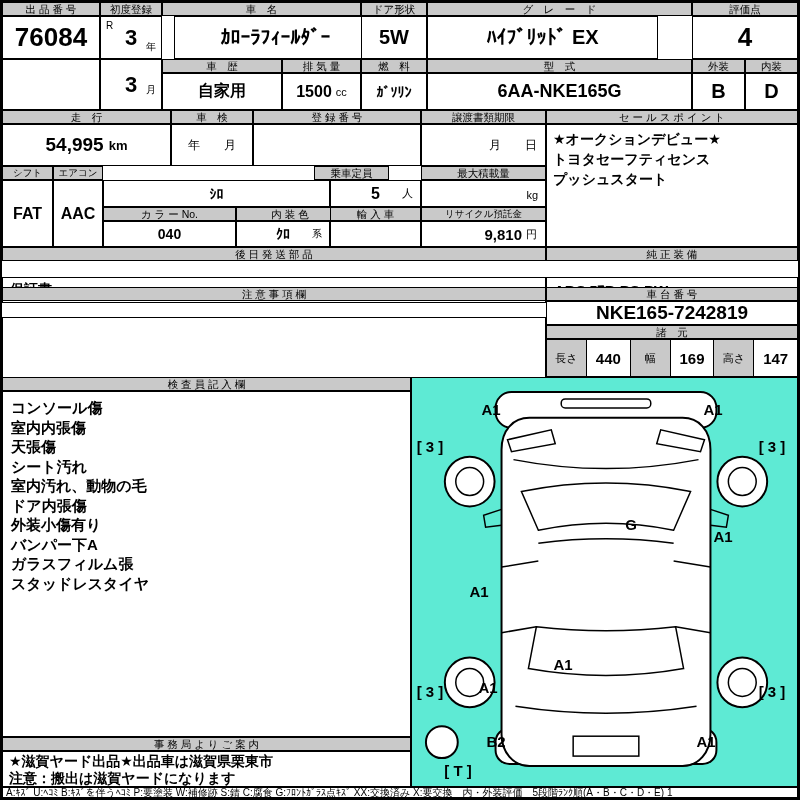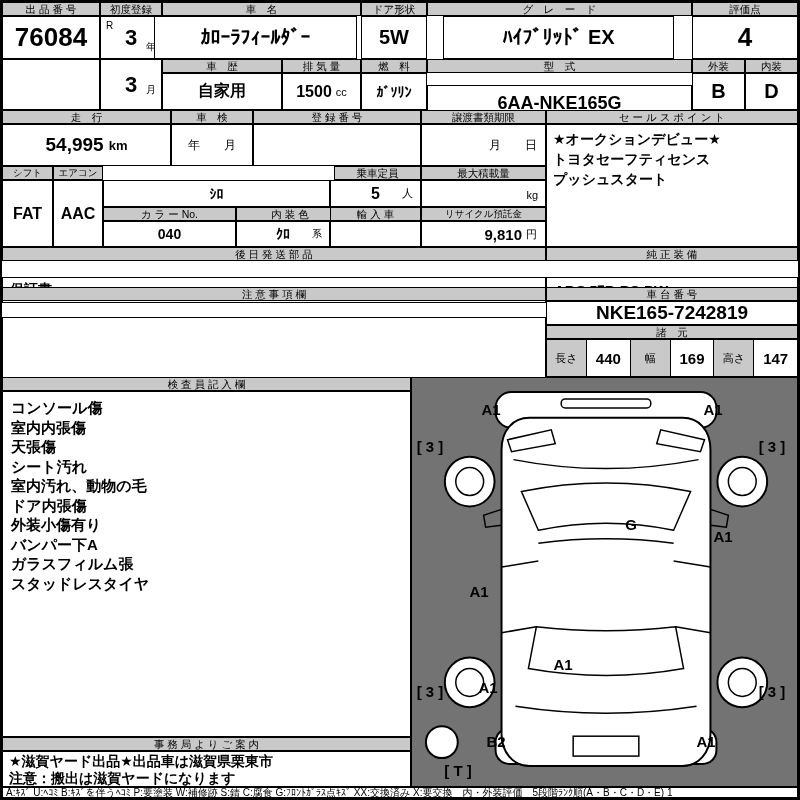--- a/index.html
+++ b/index.html
@@ -9,41 +9,41 @@
     font-family:"Liberation Sans","DejaVu Sans",sans-serif;
     color:#000;
   }
   .sheet { position:relative; width:800px; height:800px; border:2px solid #000; background:#fff; overflow:hidden; }
   .cell { position:absolute; border:1px solid #000; background:#fff; overflow:hidden; }
   .hdr { background:#c9c9c9; font-size:10.5px; line-height:12px; text-align:center; display:flex; align-items:center; justify-content:center; white-space:nowrap; }
   .val { display:flex; align-items:center; justify-content:center; font-weight:bold; white-space:nowrap; }
   .val.left { justify-content:flex-start; padding-left:7px;margin-top:16px; }
   .val.right { justify-content:flex-end; padding-right:8px; }
   .v26 { font-size:26px; } .v22 { font-size:22px; } .v20 { font-size:20px; }
-  .v19 { font-size:19px; } .v18 { font-size:18px;margin-top:12px; } .v16 { font-size:16px; }
+  .v19 { font-size:19px; } .v18 { font-size:18px; } .v16 { font-size:16px; }
   .v15 { font-size:15px; } .v14 { font-size:14px; } .v13 { font-size:14px; }
   .plain12 { font-size:12px; font-weight:normal; }
   .unit { font-size:11px; font-weight:normal; margin-left:4px; }
   .unit13 { font-size:13px; margin-left:5px; }
   .corner-tl { position:absolute; left:5px; top:3px; font-size:10px; font-weight:normal; }
   .corner-br { position:absolute; right:5px; bottom:4px; font-size:10px; font-weight:normal; }
   .corner-r  { position:absolute; right:7px; bottom:5px; font-size:11px; font-weight:normal; }
   .lines { display:block; text-align:left; padding:4px 6px; }
   .lines > div { white-space:nowrap; }
   .sales-lines > div { font-size:14px; font-weight:bold; line-height:20px; }
   .notes-lines { padding:6px 8px; }
   .notes-lines > div { font-size:15px; font-weight:bold; line-height:19.5px; }
   .office-lines { padding:1px 6px; }
   .office-lines > div { font-size:14px; font-weight:bold; line-height:17px; }
   .dims { display:flex; align-items:stretch; }
   .dim-label { flex:0 0 40px; background:#c9c9c9; border-right:1px solid #000; font-size:11px; display:flex; align-items:center; justify-content:center; }
   .dim-value { flex:1; border-right:1px solid #000; font-weight:bold; font-size:15px; display:flex; align-items:center; justify-content:center;text-align:right; }
   .dim-value:last-child { border-right:none; }
   .legend { font-size:10px; line-height:9px; white-space:nowrap; display:flex; align-items:center; padding-left:3px; font-weight:normal; }
-  .diagram { background:#737373; }
+  .diagram { background:#5eead4; }
   .marker { position:absolute; transform:translate(-50%,-50%); font-weight:bold; font-size:15px; white-space:nowrap; }
 </style>
 </head>
 <body>
 
 <div class="sheet">
 
   <div class="cell hdr" style="left:0;top:0;width:98px;height:14px">出 品 番 号</div>
   <div class="cell val v26" style="left:0;top:14px;width:98px;height:43px">76084</div>
   <div class="cell" style="left:0;top:57px;width:98px;height:51px"></div>
@@ -53,37 +53,37 @@
     <span class="corner-tl">R</span>
     <span>3</span>
     <span class="corner-br">年</span>
   </div>
   <div class="cell val v22" style="left:98px;top:57px;width:62px;height:51px">
     <span>3</span>
     <span class="corner-br" style="bottom:12px">月</span>
   </div>
 
   <div class="cell hdr" style="left:160px;top:0;width:199px;height:14px">車　名</div>
-  <div class="cell val v20" style="left:152px;top:14px;width:203px;height:43px">ｶﾛｰﾗﾌｨｰﾙﾀﾞｰ</div>
+  <div class="cell val v20" style="left:172px;top:14px;width:203px;height:43px">ｶﾛｰﾗﾌｨｰﾙﾀﾞｰ</div>
   <div class="cell hdr" style="left:160px;top:57px;width:120px;height:14px">車　歴</div>
   <div class="cell val v16" style="left:160px;top:71px;width:120px;height:37px">自家用</div>
 
   <div class="cell hdr" style="left:280px;top:57px;width:79px;height:14px">排 気 量</div>
   <div class="cell val v16" style="left:280px;top:71px;width:79px;height:37px">
     <span>1500</span>
     <span class="unit">cc</span>
   </div>
 
   <div class="cell hdr" style="left:359px;top:0;width:66px;height:14px">ドア形状</div>
   <div class="cell val v20" style="left:359px;top:14px;width:66px;height:43px">5W</div>
   <div class="cell hdr" style="left:359px;top:57px;width:66px;height:14px">燃　料</div>
   <div class="cell val v13" style="left:359px;top:71px;width:66px;height:37px">ｶﾞｿﾘﾝ</div>
 
   <div class="cell hdr" style="left:425px;top:0;width:265px;height:14px">グ　レ　ー　ド</div>
-  <div class="cell val v20" style="left:441px;top:14px;width:231px;height:43px">ﾊｲﾌﾞﾘｯﾄﾞ EX</div>
+  <div class="cell val v20" style="left:425px;top:14px;width:231px;height:43px">ﾊｲﾌﾞﾘｯﾄﾞ EX</div>
   <div class="cell hdr" style="left:425px;top:57px;width:265px;height:14px">型　式</div>
   <div class="cell val v18" style="left:425px;top:71px;width:265px;height:37px">6AA-NKE165G</div>
 
   <div class="cell hdr" style="left:690px;top:0;width:106px;height:14px">評価点</div>
   <div class="cell val v26" style="left:690px;top:14px;width:106px;height:43px">4</div>
   <div class="cell hdr" style="left:690px;top:57px;width:53px;height:14px">外装</div>
   <div class="cell hdr" style="left:743px;top:57px;width:53px;height:14px">内装</div>
   <div class="cell val v20" style="left:690px;top:71px;width:53px;height:37px">B</div>
   <div class="cell val v20" style="left:743px;top:71px;width:53px;height:37px">D</div>
 
@@ -109,21 +109,21 @@
     <div>プッシュスタート</div>
   </div>
 
   <div class="cell hdr" style="left:0;top:164px;width:51px;height:14px;font-size:9.5px">シフト</div>
   <div class="cell val v16" style="left:0;top:178px;width:51px;height:67px">FAT</div>
   <div class="cell hdr" style="left:51px;top:164px;width:50px;height:14px;font-size:9.5px">エアコン</div>
   <div class="cell val v16" style="left:51px;top:178px;width:50px;height:67px">AAC</div>
 
   <div class="cell val v14" style="left:101px;top:178px;width:227px;height:27px">ｼﾛ</div>
 
-  <div class="cell hdr" style="left:332px;top:164px;width:87px;height:14px">乗車定員</div>
+  <div class="cell hdr" style="left:312px;top:164px;width:75px;height:14px">乗車定員</div>
   <div class="cell val v16" style="left:328px;top:178px;width:91px;height:27px">
     <span>5</span>
     <span class="corner-r">人</span>
   </div>
 
   <div class="cell hdr" style="left:419px;top:164px;width:125px;height:14px">最大積載量</div>
   <div class="cell val" style="left:419px;top:178px;width:125px;height:27px">
     <span></span>
     <span class="corner-r">kg</span>
   </div>

